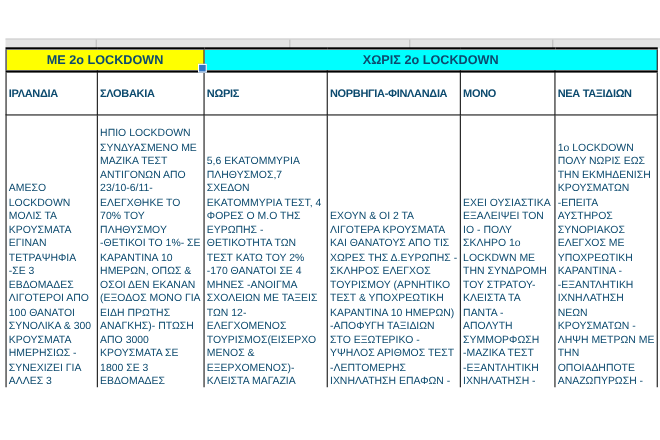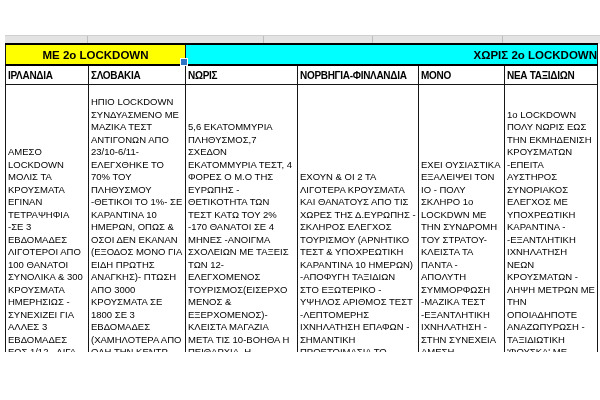--- a/index.html
+++ b/index.html
@@ -2,21 +2,21 @@
 <html><head>
 <meta charset="utf-8">
 <style>
   html,body{margin:0;padding:0;}
   .stage{
     position:relative;
     width:600px;height:352px;
     background:#ffffff;
     overflow:hidden;
     font-family:"Liberation Sans", sans-serif;
-    color:#000000;
+    color:#0c4a6e;
   }
   
   .sheet-strip{
     position:absolute;left:5px;top:35px;width:595px;height:8px;
     background:#e3e3e3;
     border-top:1px solid #cfcfcf;
   }
   .sheet-strip .vdiv{
     position:absolute;top:0;width:1px;height:8px;background:#bdbdbd;
   }
@@ -33,28 +33,28 @@
   }
   tr.band-row td{
     height:19px;
     font-size:11.5px;
     font-weight:bold;
     vertical-align:middle;
     border-bottom:2px solid #000;
     border-top:2px solid #000;
   }
   td.band-yellow{ text-align:center; padding-left:44px; }
-  td.band-cyan{ text-align:right; padding-left:117px; }
+  td.band-cyan{ text-align:center; padding-left:117px; }
   tr.head-row td{
     height:18px;
     font-size:10px;
     font-weight:bold;
     letter-spacing:-0.3px;
     vertical-align:middle;
-    padding:0 2px;
+    padding:10px 2px;
     white-space:nowrap;
   }
   tr.body-row td{
     height:282px;
     vertical-align:bottom;
     font-size:9.5px;
     line-height:12.5px;
     padding:11px 2px 2px 2px;
     overflow-wrap:break-word;
     word-wrap:break-word;

